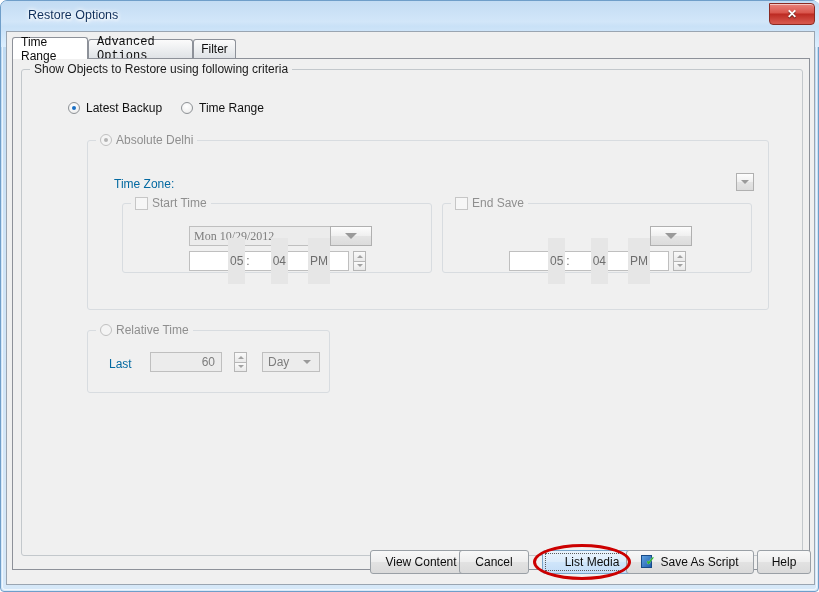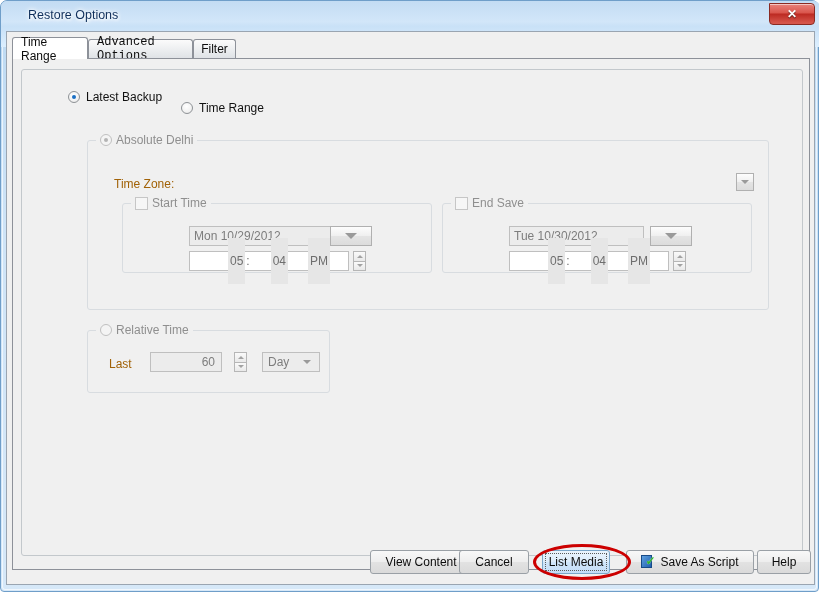--- a/index.html
+++ b/index.html
@@ -172,21 +172,21 @@
     cursor: pointer;
     white-space: nowrap;
   }
 
   
   .lbl {
     position: absolute;
     font-size: 12px;
     white-space: nowrap;
   }
-  .lbl.dim { color: #a16207; }
+  .lbl.dim { color: #0369a1; }
 
   .field {
     position: absolute;
     box-sizing: border-box;
     background: #ececec;
     border: 1px solid #bfbfbf;
     font-size: 12px;
     color: #7d7d7d;
     display: flex;
     align-items: center;
@@ -358,22 +358,23 @@
         <span>Advanced Options</span>
       </div>
       <div class="tab" style="left:181px; width:43px;">
         <span>Filter</span>
       </div>
     </div>
 
     <div class="tabpage">
 
       <div class="gb solid" style="left:8px; top:10px; width:782px; height:487px;">
-
-        <div class="radio-row" style="left:46px; top:20px;">
+        <div class="gb-title">Show Objects to Restore using following criteria</div>
+
+        <div class="radio-row" style="left:46px; top:31px;">
           <span class="radio checked"></span>
           <span>Latest Backup</span>
         </div>
 
         <div class="radio-row" style="left:159px; top:31px;">
           <span class="radio"></span>
           <span>Time Range</span>
         </div>
 
         <div class="gb" style="left:65px; top:70px; width:682px; height:170px;">
@@ -385,21 +386,21 @@
           <div class="lbl dim" style="left:26px; top:36px;">Time Zone:</div>
           <div class="dropbtn" style="left:648px; top:32px; width:18px; height:18px;">
             <span class="tri-down small"></span>
           </div>
 
           <div class="gb" style="left:34px; top:62px; width:310px; height:70px;">
             <div class="gb-title dim">
               <span class="cbox"></span>
               <span>Start Time</span>
             </div>
-            <div class="field" style="left:66px; top:22px; width:160px; height:20px;">
+            <div class="field" style="left:66px; top:22px; width:160px; height:20px;font-family:Liberation Serif, serif;">
               <span>Mon 10/29/2012</span>
             </div>
             <div class="dropbtn" style="left:207px; top:22px; width:42px; height:20px;">
               <span class="tri-down"></span>
             </div>
             <div class="timefield" style="left:66px; top:47px; width:160px; height:20px;">
               <div class="inner">
                 <span class="seg">05</span>
                 <span class="sep">:</span>
                 <span class="seg">04</span>
@@ -414,23 +415,20 @@
                   <span class="tri-down-xs"></span>
                 </div>
             </div>
           </div>
 
           <div class="gb" style="left:354px; top:62px; width:310px; height:70px;">
             <div class="gb-title dim">
               <span class="cbox"></span>
               <span>End Save</span>
             </div>
-            <div class="field" style="left:66px; top:22px; width:135px; height:20px;">
-              <span>Tue 10/30/2012</span>
-            </div>
             <div class="dropbtn" style="left:207px; top:22px; width:42px; height:20px;">
               <span class="tri-down"></span>
             </div>
             <div class="timefield" style="left:66px; top:47px; width:160px; height:20px;">
               <div class="inner">
                 <span class="seg">05</span>
                 <span class="sep">:</span>
                 <span class="seg">04</span>
                 <span class="seg">PM</span>
               </div>
@@ -471,21 +469,21 @@
       </div>
     </div>
 
     <div class="btnbar">
       <div class="btn" style="left:363px; top:518px; width:102px;">
         <span>View Content</span>
       </div>
       <div class="btn" style="left:452px; top:518px; width:70px;">
         <span>Cancel</span>
       </div>
-      <div class="btn hover" style="left:535px; top:518px; width:68px;text-align:center;">
+      <div class="btn hover" style="left:535px; top:518px; width:100px;text-align:center;">
         <span class="focusrect"></span>
         <span>List Media</span>
       </div>
       <div class="btn" style="left:619px; top:518px; width:128px;">
         <span class="script-icon">
           <span class="doc"></span>
           <span class="tick">✓</span>
         </span>
         <span>Save As Script</span>
       </div>

